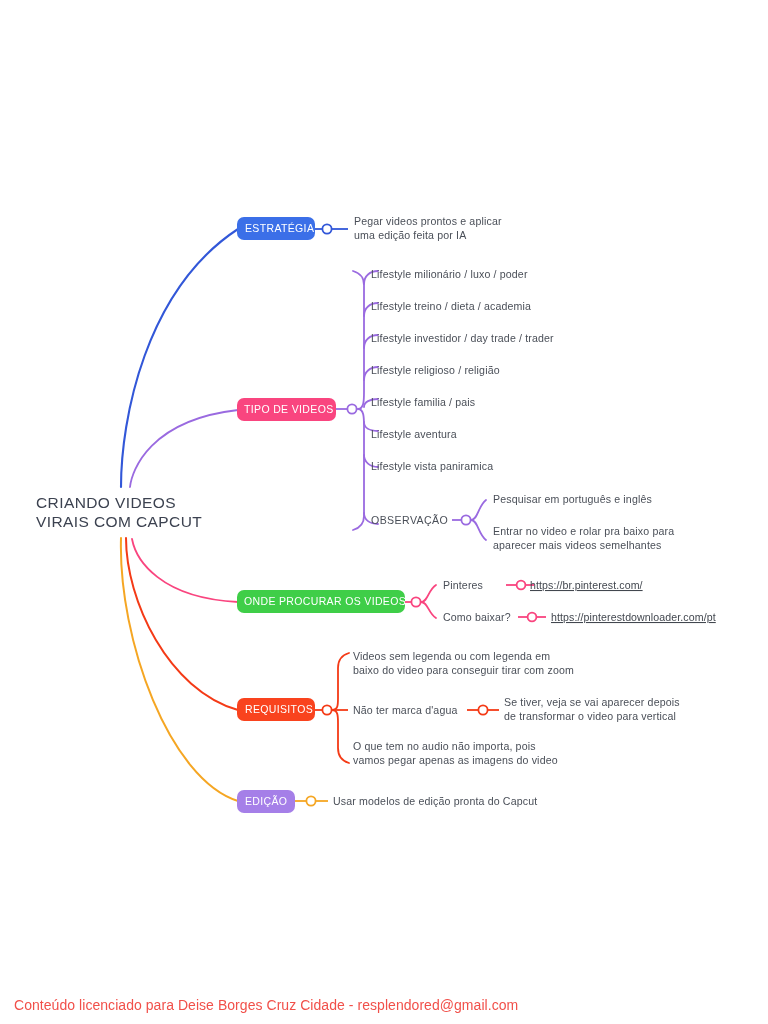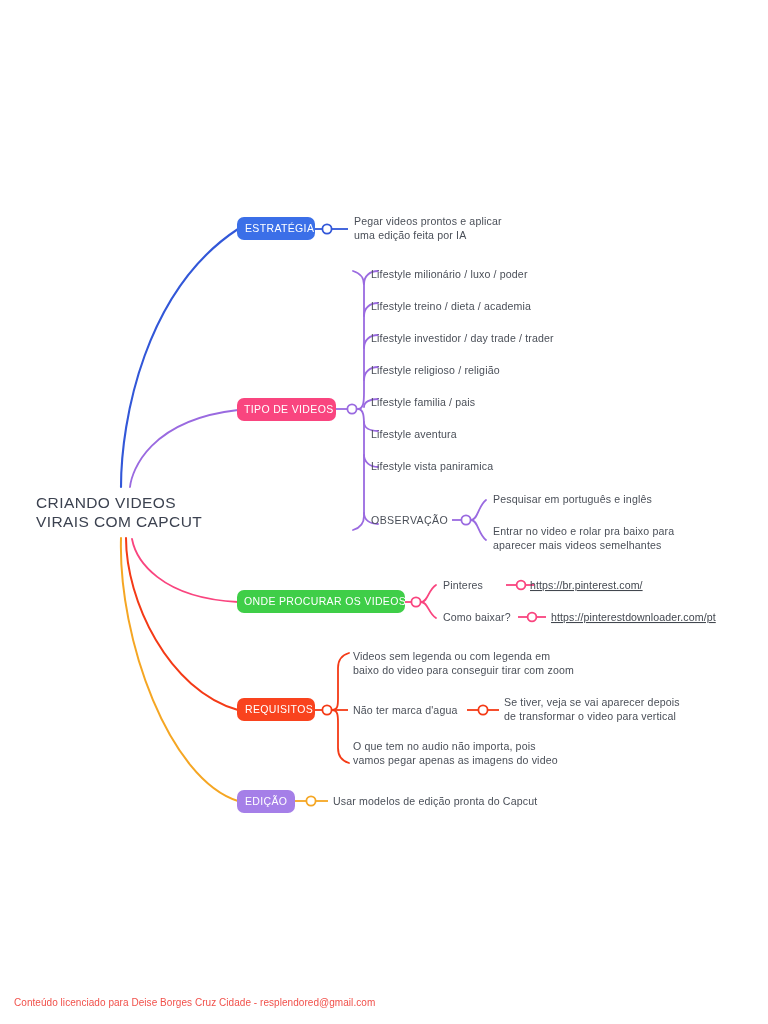--- a/index.html
+++ b/index.html
@@ -50,21 +50,21 @@
     font-size: 10.6px;
     letter-spacing: 0.1px;
     fill: #42474f;
     text-decoration: underline;
   }
   .footer-text {
     position: absolute;
     left: 14px;
     top: 997px;
     font-family: "Liberation Sans", sans-serif;
-    font-size: 10px;
+    font-size: 14px;
     color: #f1504a;
     letter-spacing: 0.05px;
     white-space: nowrap;
   }
   .branch-line { fill: none; stroke-linecap: round; stroke-linejoin: round; }
 </style>
 </head>
 <body>
 
 <svg id="mindmap" viewBox="0 0 768 1024">

